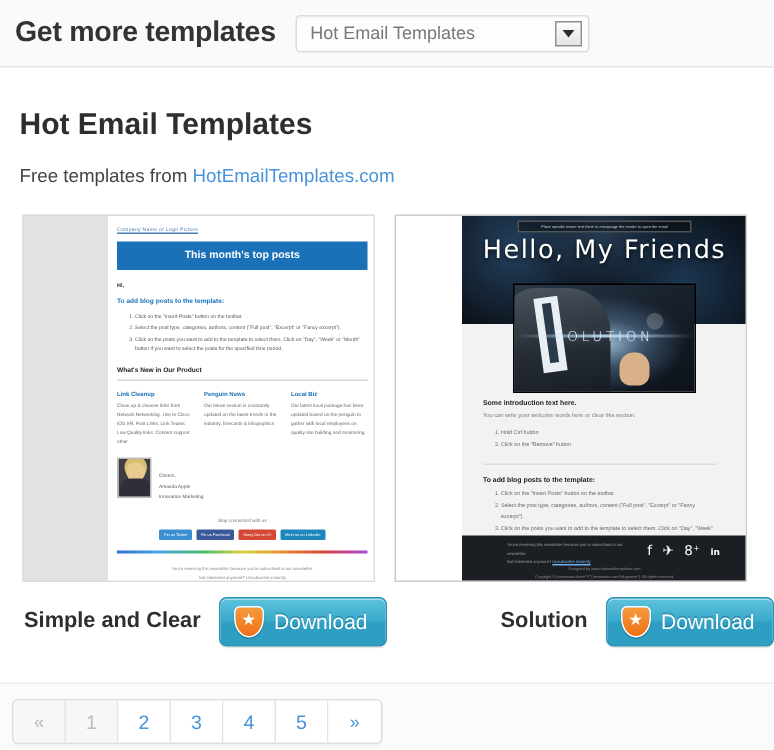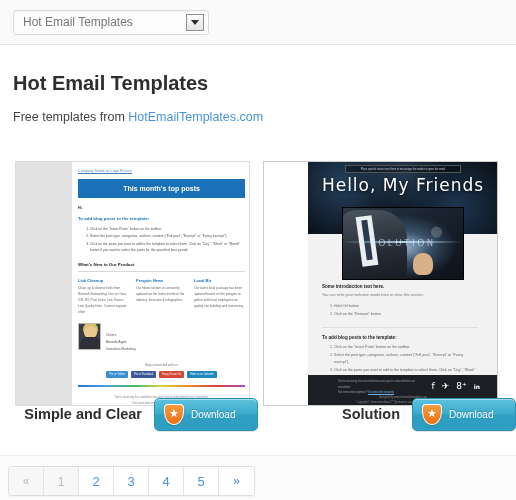--- a/index.html
+++ b/index.html
@@ -65,21 +65,21 @@
 
   
   .grid {
     position: absolute; left: 0; top: 140px;
     width: 516px; height: 260px;
     display: flex;
   }
   .cell { width: 258px; position: relative; }
 
   .thumb {
-    position: absolute; top: 21px;
+    position: absolute; top: 3px;
     width: 235px; height: 245px;
     background: #e2e2e2;
     border: 1px solid #dcdcdc;
     overflow: hidden;
   }
   .cell.first .thumb  { left: 15px; }
   .cell.second .thumb { left: 5px; background:#fff; border-color:#ccc; }
 
   
   .t1-page {
@@ -273,21 +273,21 @@
     border-radius: 4px 4px 50% 50% / 4px 4px 62% 62%;
     box-shadow: 0 1px 1px rgba(0,0,0,.2);
   }
   .shield .star {
     position: absolute; left: 50%; top: 50%;
     transform: translate(-50%,-55%);
     color: #fff; font-size: 11px; line-height: 1;
     font-family: "DejaVu Sans", sans-serif;
   }
   .dl-label {
-    color: #fff; font-size: 10px; font-weight: 500;
+    color: #fff; font-size: 14px; font-weight: 500;
     text-shadow: 0 -1px 0 rgba(0,0,0,.18);
     white-space: nowrap;
   }
 
   
   .pager-wrap {
     position: absolute; left: 0; top: 455px; width: 516px; height: 45px;
     background: #fbfbfb;
     border-top: 1px solid #ededed;
   }
@@ -308,20 +308,21 @@
   .pager .pg.muted { color: #b4b4b4; background: #f7f7f7; cursor: default; }
   .pager .pg.current { color: #bdbdbd; background: #f7f7f7; }
   .pager .pg.arrow { font-size: 12px; }
 </style>
 </head>
 <body>
 
 <div id="root">
 
   <div class="topbar">
+    <div class="topbar-title">Get more templates</div>
     <div class="select-wrap">
       <div class="select-value">Hot Email Templates</div>
       <div class="select-arrow">
           <i></i>
         </div>
     </div>
   </div>
 
   <div class="page-title">Hot Email Templates</div>
   <div class="page-sub">

